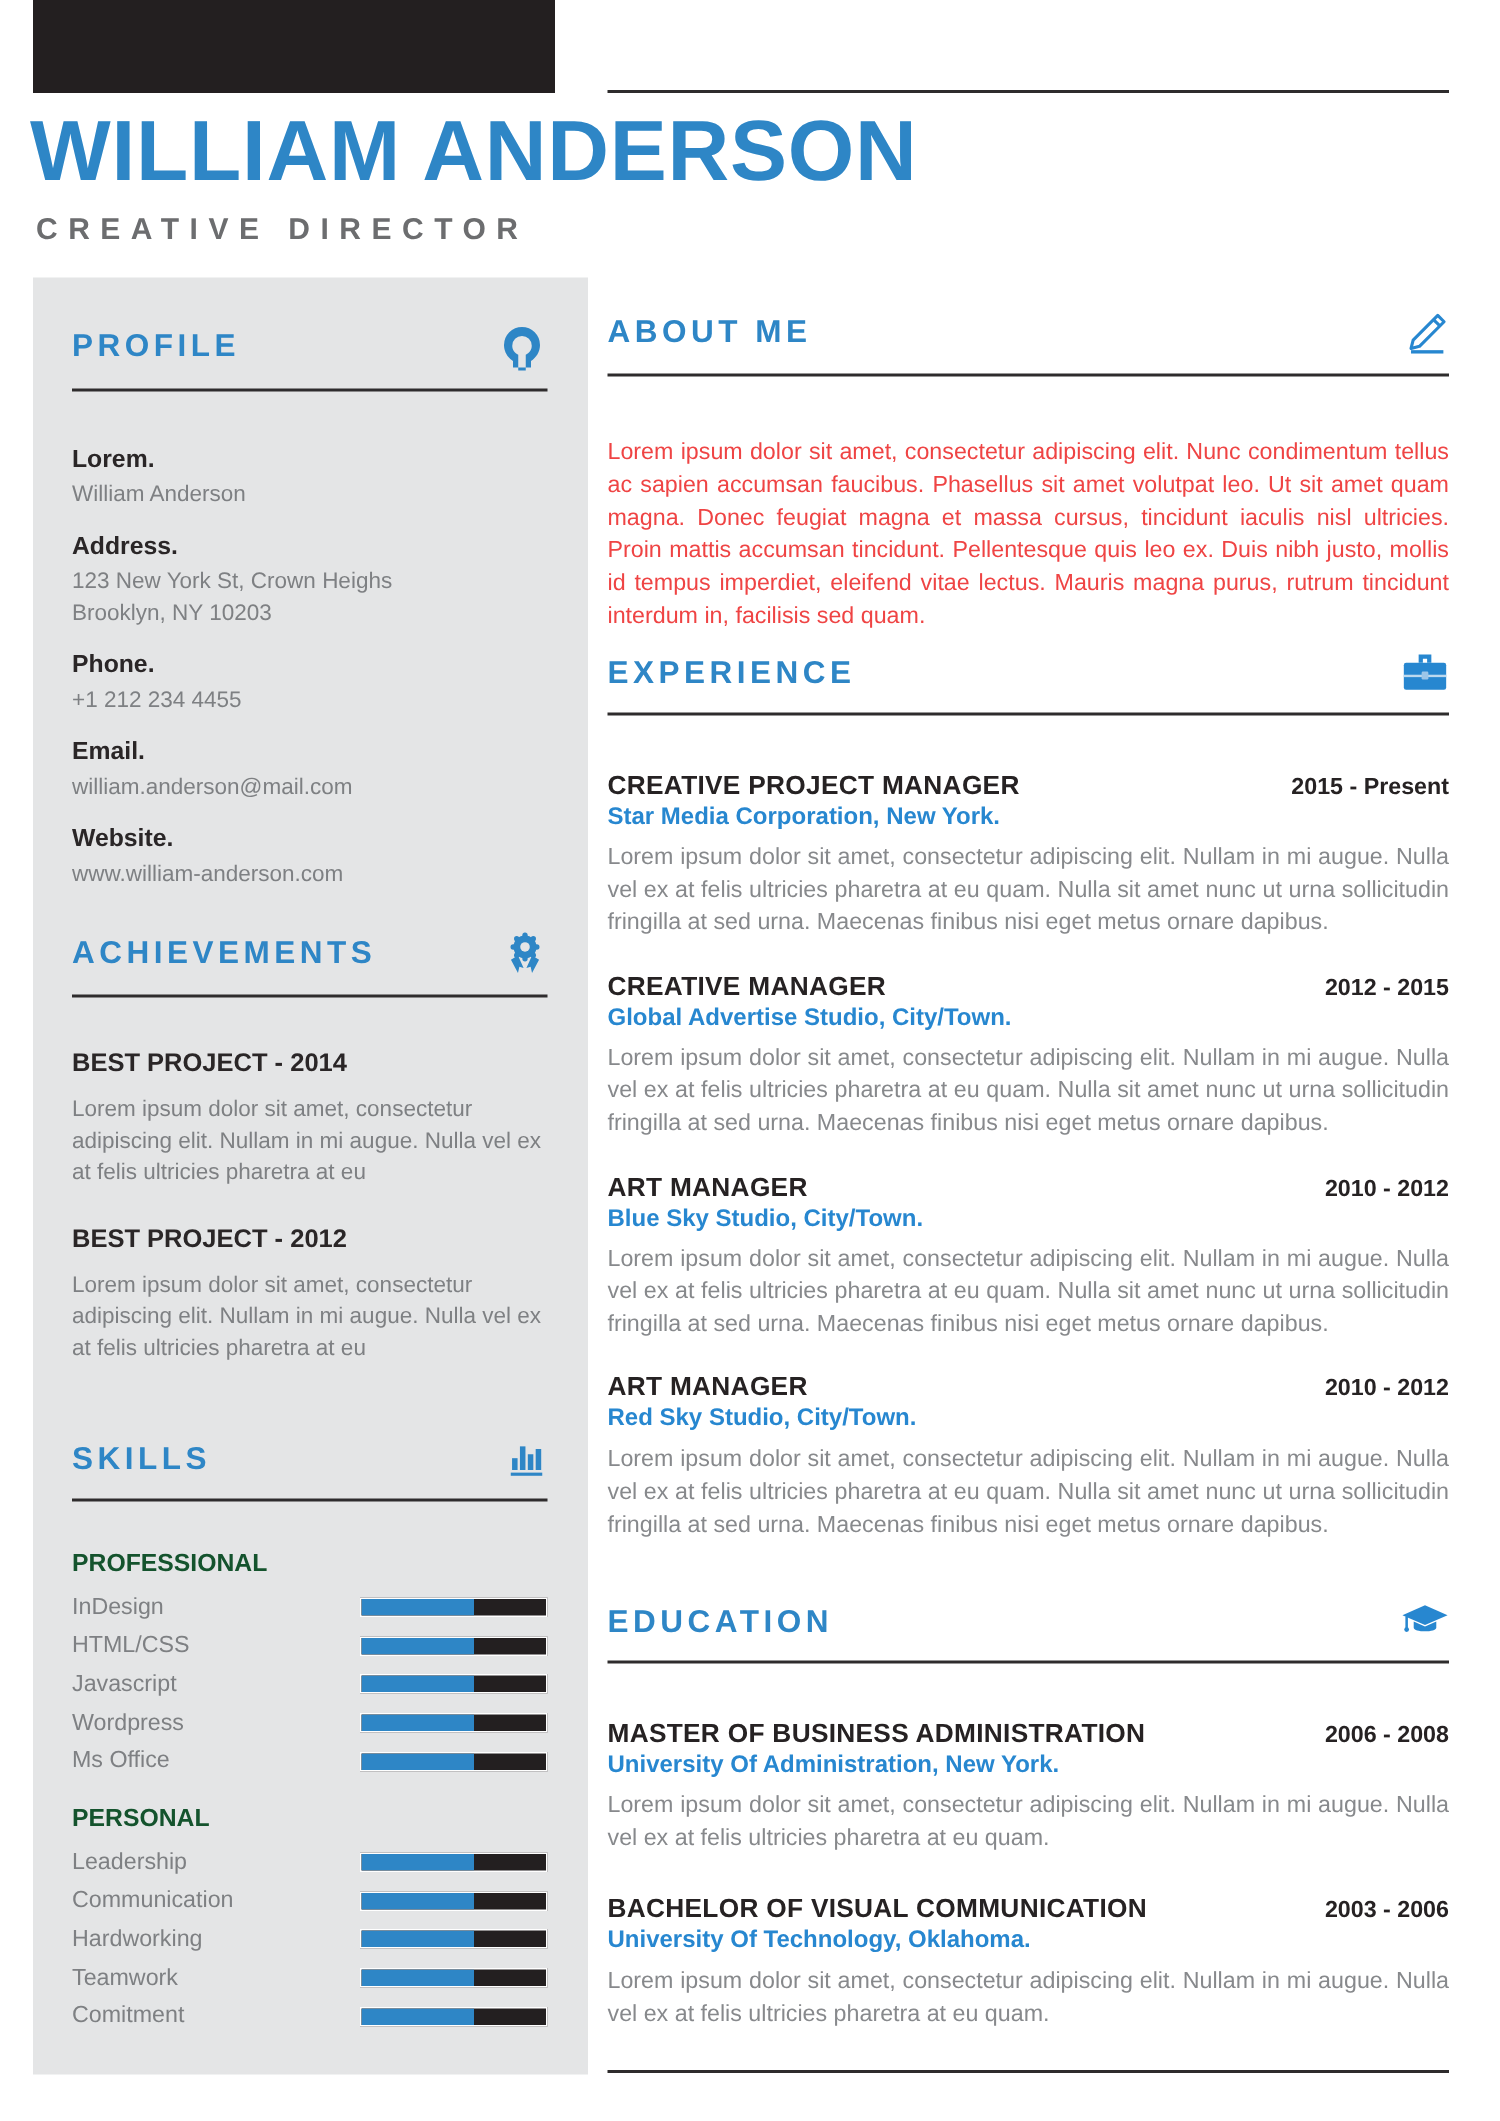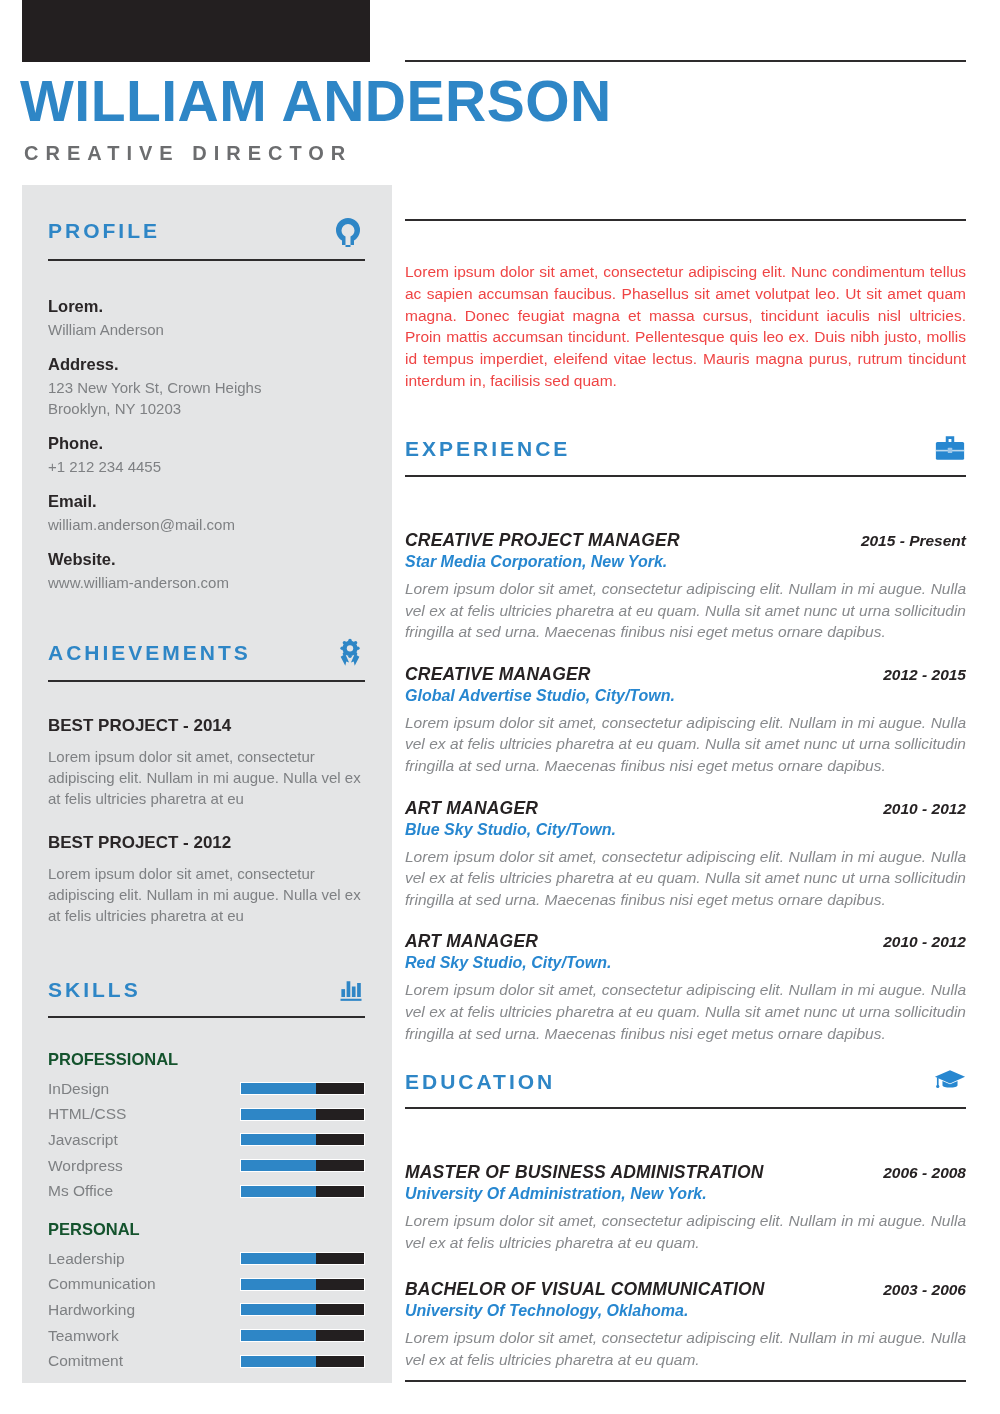--- a/index.html
+++ b/index.html
@@ -19,42 +19,42 @@
   .sec-rule { height:2px; background:#2e2c2d; margin-top:12px; }
   .icon { flex:0 0 auto; display:inline-flex; }
 
   
   .sidebar { position:absolute; left:22px; top:185px; width:370px; height:1198px; background:#e4e5e6; padding:30px 27px 0 26px; }
   .fields { margin-top:36px; }
   .field { margin-bottom:15px; }
   .field-label { font-size:16.5px; font-weight:bold; color:#2a2627; margin-bottom:3px; }
   .field-value { font-size:15px; color:#7e8083; line-height:21px; white-space:pre-line; }
 
-  .achv-section { margin-top:45px; }
+  .achv-section { margin-top:28px; }
   .achv-items { margin-top:34px; }
   .achv-item { margin-bottom:24px; }
   .achv-title { font-size:17px; font-weight:bold; color:#2a2627; }
   .achv-text { margin-top:10px; font-size:15px; color:#7e8083; line-height:21px; }
 
   .skills-section { margin-top:50px; }
   .skill-group-title { font-size:16.5px; font-weight:bold; color:#14532d; margin:32px 0 7px 0; }
   .skill-group-title.second { margin-top:16px; }
   .skill-row { display:flex; justify-content:space-between; align-items:center; height:25.6px; }
   .skill-label { font-size:15.5px; color:#7e8083; }
   .skill-bar { width:125px; height:13px; background:#231f20; border:1px solid #ffffff; overflow:hidden; }
   .skill-fill { display:block; height:100%; background:#2e86c6; }
 
   
   .main-section { position:absolute; left:405px; width:561px; }
   .about-section { top:207px; }
   .exp-section { top:434px; }
   .edu-section { top:1068px; }
   .about-text { margin-top:40px; font-size:15.5px; color:#ef4444; line-height:21.8px; text-align:justify; }
 
-  .entries { margin-top:53px;font-style:italic; }
+  .entries { margin-top:36px; }
   .entry { margin-bottom:21px; }
   .entry-head { display:flex; justify-content:space-between; align-items:baseline; }
   .entry-title { font-size:17.5px; font-weight:bold; color:#262223; letter-spacing:0.2px; }
   .entry-period { font-size:15.5px; font-weight:bold; color:#262223; white-space:nowrap; margin-left:12px; }
   .entry-org { margin-top:2px; font-size:16px; font-weight:bold; color:#2787d0; }
   .entry-text { margin-top:7px; font-size:15.5px; color:#87898c; line-height:21.6px; text-align:justify; }
   .edu-section .entry { margin-bottom:26px; }
 
   .bottom-rule { position:absolute; left:405px; top:1380px; width:561px; height:2px; background:#2e2c2d; }
 </style>
@@ -217,20 +217,32 @@
       <div class="skill-row">
         <span class="skill-label">Comitment</span>
         <span class="skill-bar">
             <span class="skill-fill" style="width: 61%;"></span>
           </span>
       </div>
     </section>
   </aside>
 
   <section class="main-section about-section">
+    <div class="sec-head">
+      <h2>ABOUT ME</h2>
+      <span class="icon">
+        <svg width="30" height="30" viewBox="0 0 32 32">
+          <g fill="none" stroke="#2787d0" stroke-width="2.2" stroke-linejoin="round">
+            <path d="M24 3.5l4.5 4.5L11 25.5 5 27l1.5-6z"></path>
+            <path d="M21 6.5l4.5 4.5"></path>
+          </g>
+          <rect x="5" y="28.2" width="23" height="2.4" fill="#2787d0"></rect>
+        </svg>
+      </span>
+    </div>
     <div class="sec-rule"></div>
     <p class="about-text">Lorem ipsum dolor sit amet, consectetur adipiscing elit. Nunc condimentum tellus ac sapien accumsan faucibus. Phasellus sit amet volutpat leo. Ut sit amet quam magna. Donec feugiat magna et massa cursus, tincidunt iaculis nisl ultricies. Proin mattis accumsan tincidunt. Pellentesque quis leo ex. Duis nibh justo, mollis id tempus imperdiet, eleifend vitae lectus. Mauris magna purus, rutrum tincidunt interdum in, facilisis sed quam.</p>
   </section>
 
   <section class="main-section exp-section">
     <div class="sec-head">
       <h2>EXPERIENCE</h2>
       <span class="icon">
         <svg width="32" height="29" viewBox="0 0 34 30">
           <g fill="#2787d0">

